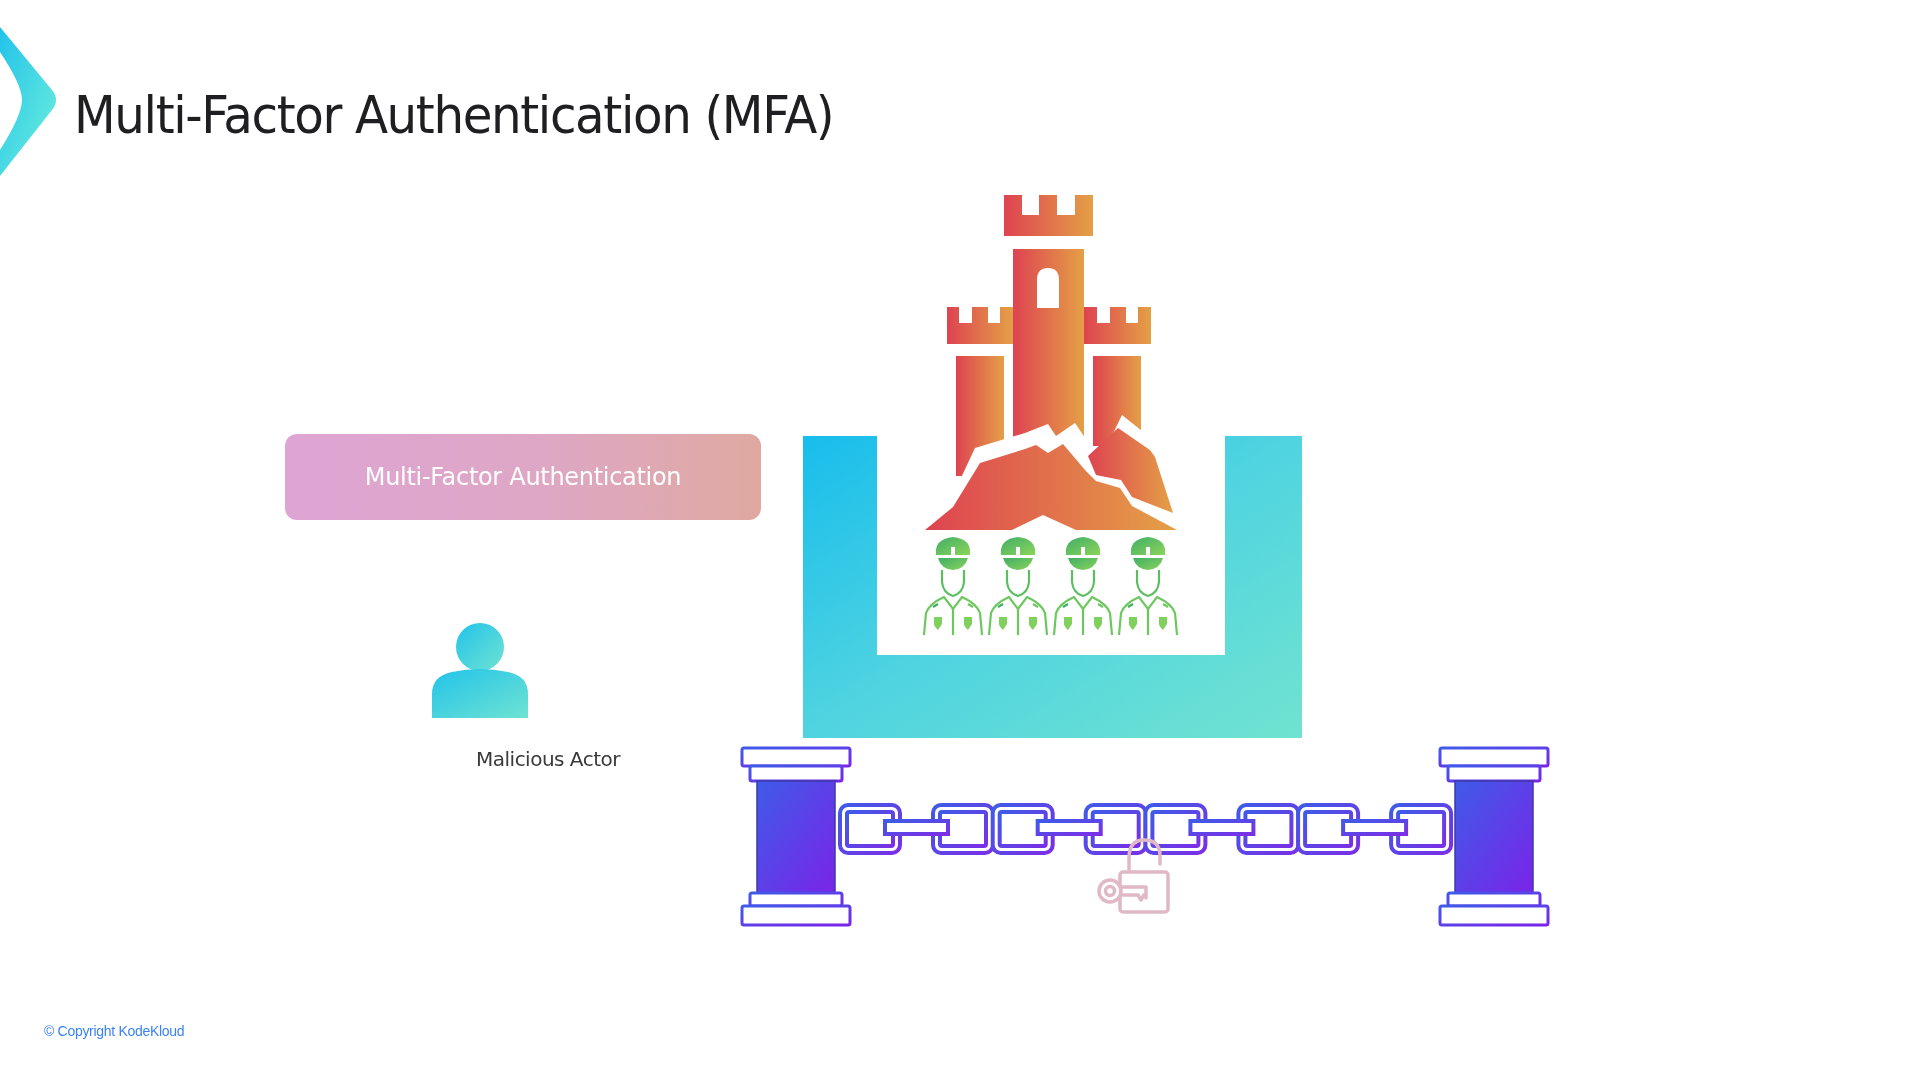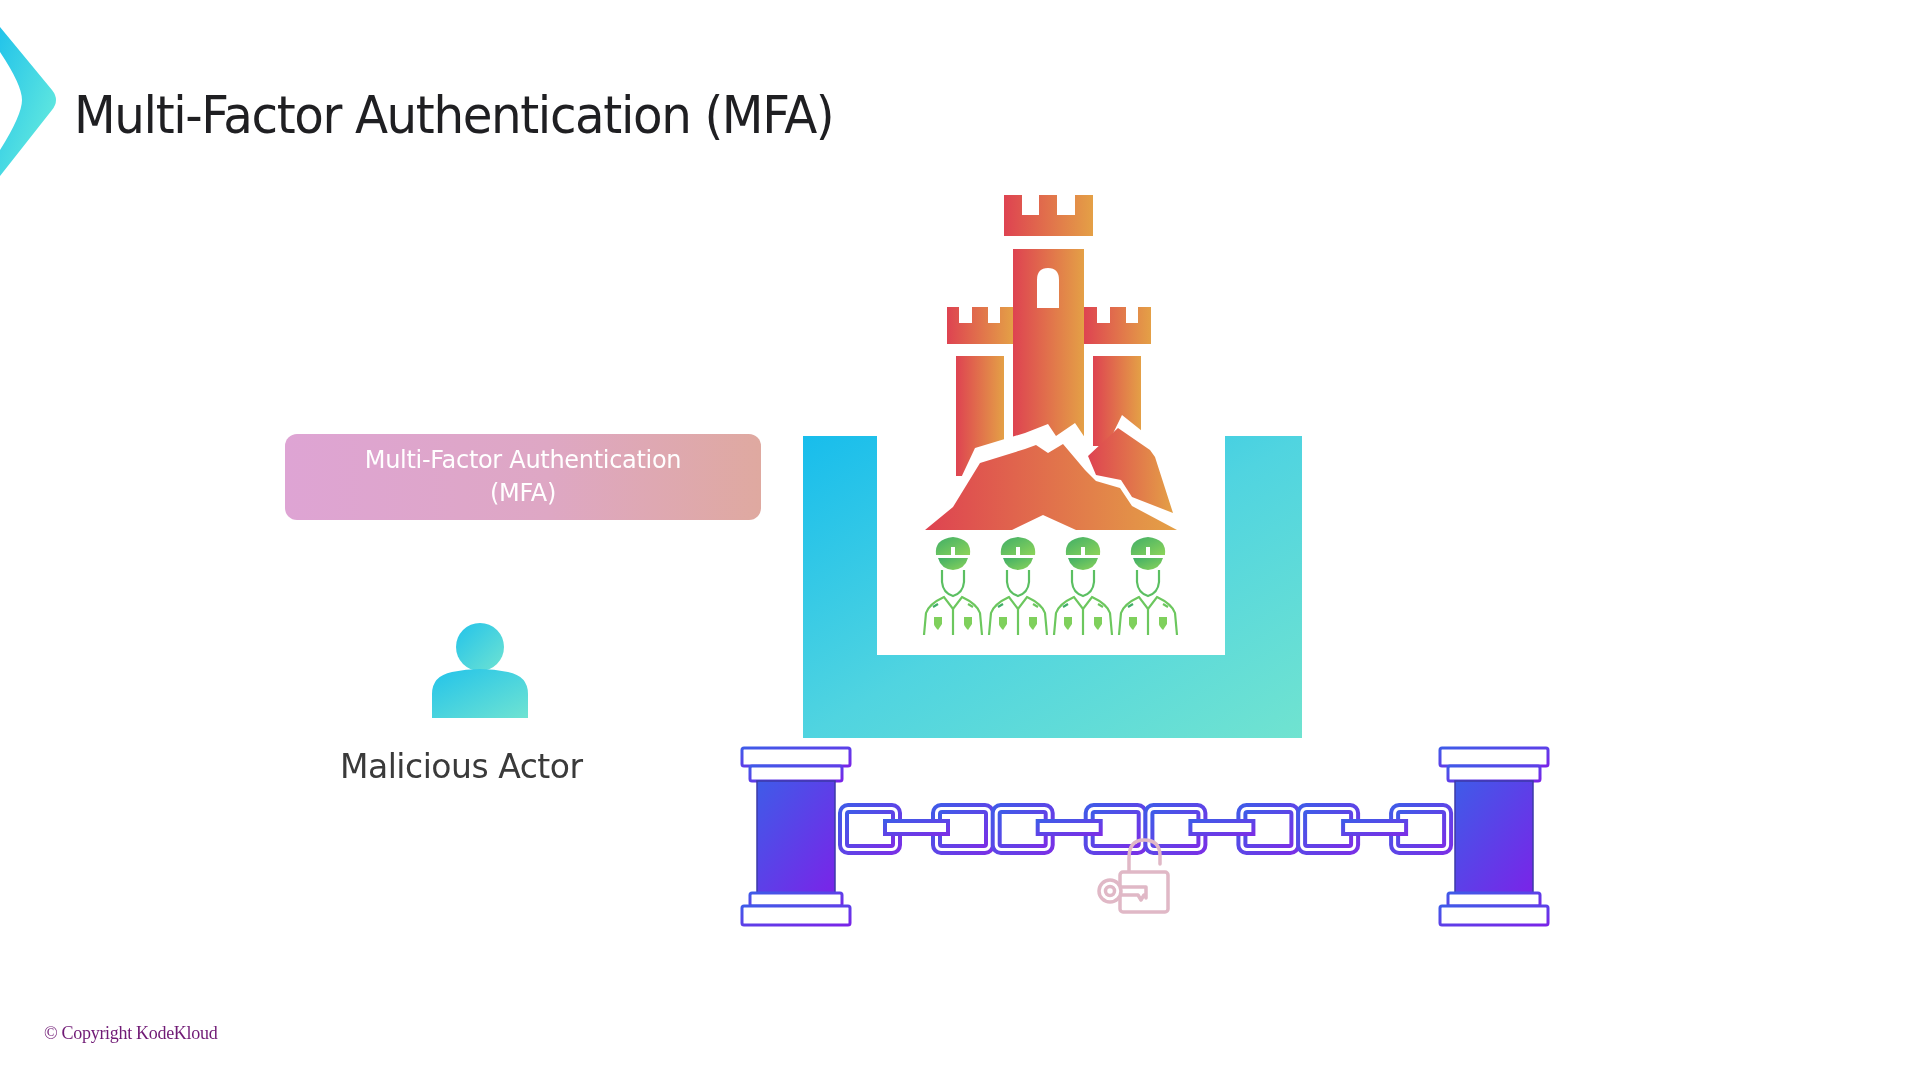--- a/index.html
+++ b/index.html
@@ -21,27 +21,27 @@
     left:242px; top:434px; width:476px; height:86px;
     border-radius:12px;
     background:linear-gradient(90deg,#dea4d4 0%,#dea7c4 55%,#dfa9a0 100%);
     color:#ffffff; text-align:center;
     font-family:"DejaVu Sans", sans-serif; font-size:24px; line-height:33px;
     display:flex; flex-direction:column; justify-content:center;
     letter-spacing:-0.3px;
     margin-left:43px;
   }
   #actor-label {
-    left:340px; top:747px; width:280px; text-align:left;
-    font-family:"DejaVu Sans", sans-serif; font-size:33px; color:#3a3a3a;
+    left:340px; top:747px; width:280px; text-align:right;
+    font-family:"DejaVu Sans", sans-serif; font-size:20px; color:#3a3a3a;
     letter-spacing:-0.5px;
   }
   #copyright {
     left:44px; top:1023px;
-    font-family:Liberation Serif, serif; font-size:18px; color:#701a75;
+    font-family:Liberation Sans, sans-serif; font-size:14px; color:#3b82f6;
     letter-spacing:-0.3px;
   }
   svg { position:absolute; left:0; top:0; }
 </style>
 </head>
 <body>
 
 <svg id="chevron" class="abs" width="80" height="190" viewBox="0 0 80 190">
   <defs>
     <linearGradient id="chevGrad" x1="0" y1="0" x2="1" y2="1">
@@ -49,21 +49,20 @@
       <stop offset="1" stop-color="#6ff0dc"></stop>
     </linearGradient>
   </defs>
   <path d="M0,27 L0,52 Q22,85 22,100 Q22,115 0,150 L0,176 L52,110 Q60,100 52,90 Z" fill="url(#chevGrad)"></path>
 </svg>
 
 <h1 id="title" class="abs">Multi-Factor Authentication (MFA)</h1>
 
 <div id="mfa-box" class="abs">
   <span>Multi-Factor Authentication</span>
-  <span>(MFA)</span>
 </div>
 
 <svg class="abs" width="1920" height="1080" style="pointer-events:none">
   <defs>
     <linearGradient id="userGrad" x1="0" y1="0" x2="1" y2="1">
       <stop offset="0" stop-color="#22c3ea"></stop>
       <stop offset="1" stop-color="#6fe3d2"></stop>
     </linearGradient>
   </defs>
   <circle cx="480" cy="647" r="24" fill="url(#userGrad)"></circle>

